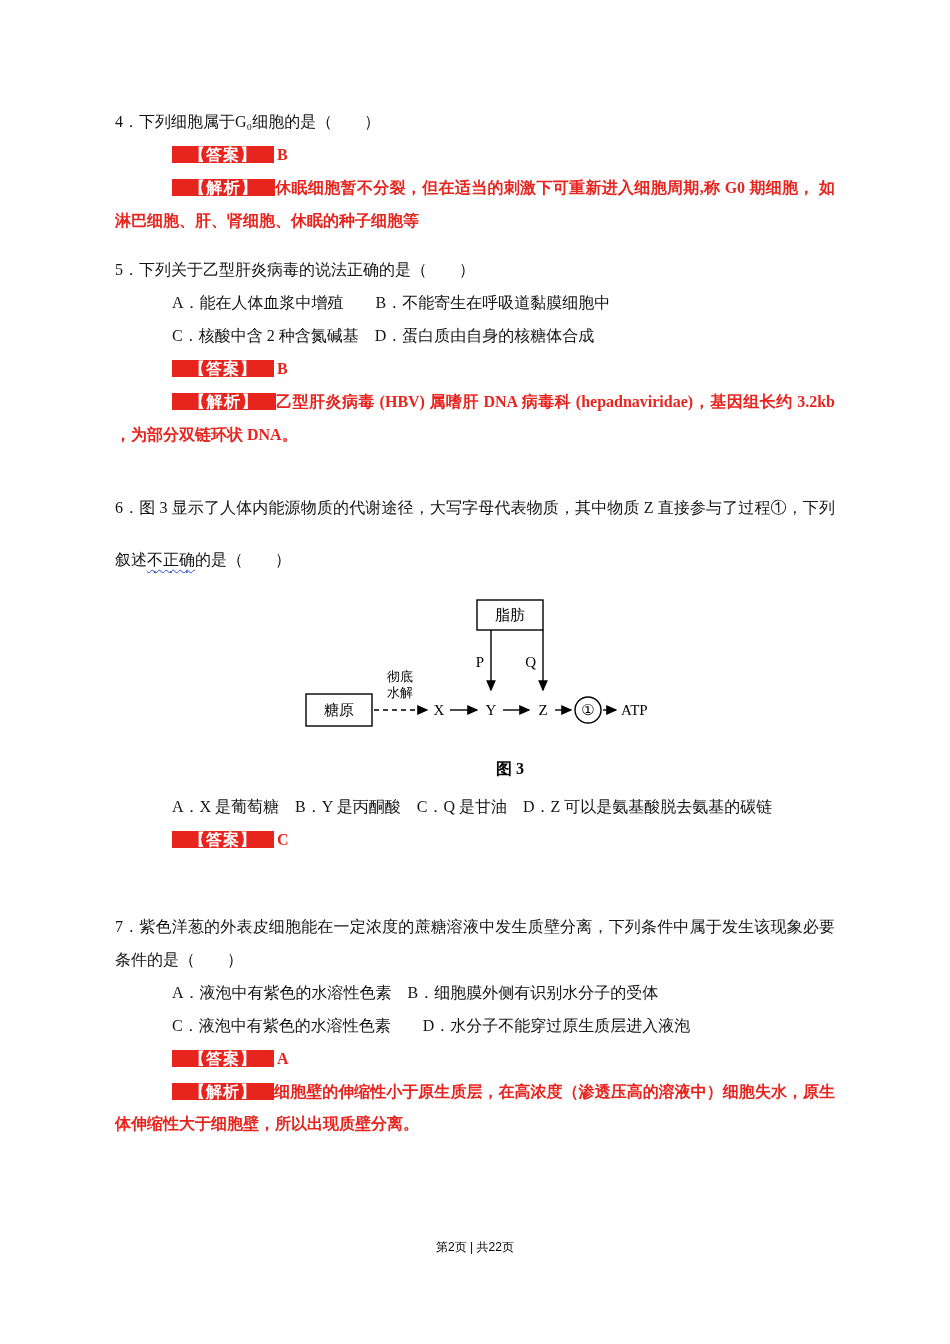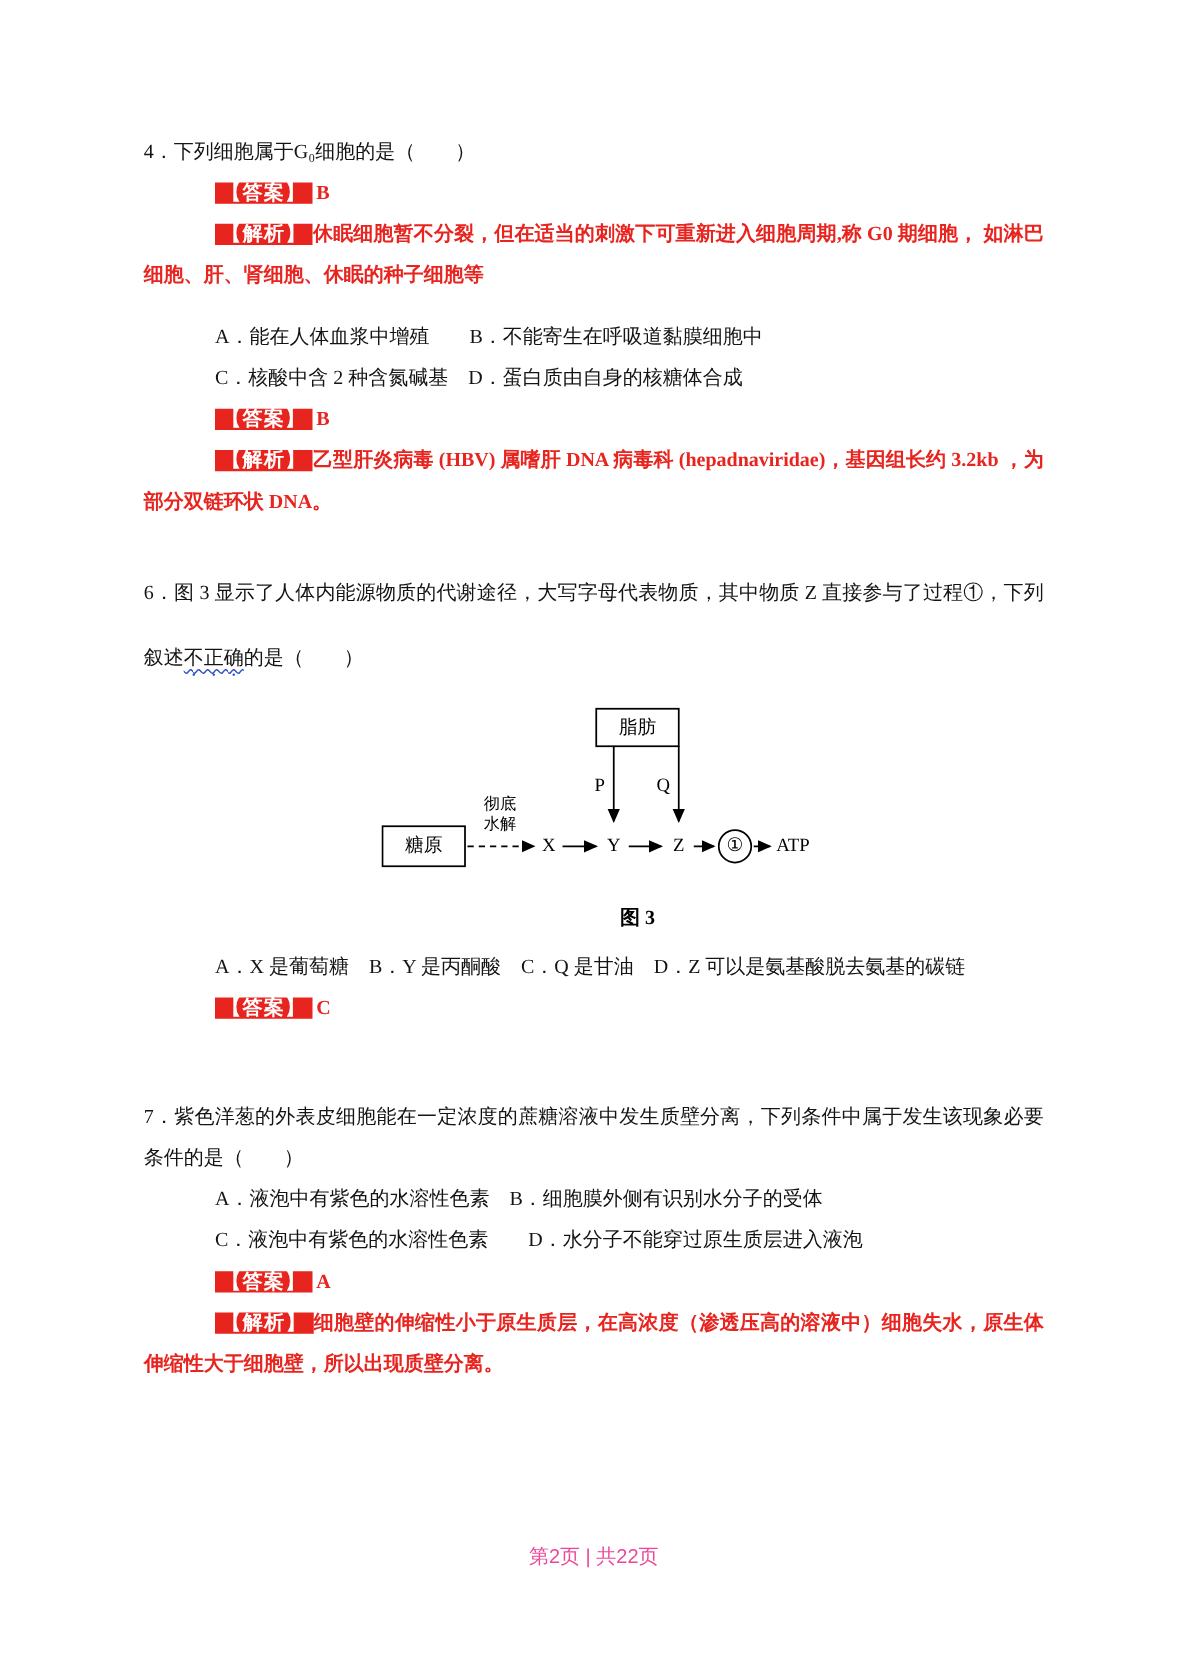--- a/index.html
+++ b/index.html
@@ -18,21 +18,21 @@
   .q4 { margin-top: 8px; }
   .q5 { margin-top: 16px; }
   .q6 { margin-top: 30px; }
   .q7 { margin-top: 54px; }
 
   .q6-stem { line-height: 3.26; }
 
   
   .badge {
     background: #e8241f; color: #ffffff; font-weight: 700;
-    padding: 0 5px; letter-spacing: 1px;
+    padding: 0 17px; letter-spacing: 1px;
   }
   .ans-letter { color: #e8241f; font-weight: 700; margin-left: 3px; }
   .analysis { color: #e8241f; font-weight: 600; }
 
   
   .emph {
     color: #141414;
     text-decoration: underline wavy #2b50c8 1px;
     text-underline-offset: 4px;
     -webkit-text-emphasis: dot #2b50c8;
@@ -44,36 +44,37 @@
   
   .diagram-wrap { margin: 12px 0 8px 190px; }
   .diagram-wrap svg { display: block; }
   .dg-text { font-family: "Liberation Serif", "DejaVu Serif", serif; font-size: 15px; fill: #000; }
   .dg-small { font-size: 13px; }
   .dg-var { font-size: 15px; }
   .dg-caption { font-size: 16px; font-weight: 700; }
 
   .footer {
     position: absolute; left: 0; bottom: 88px; width: 100%;
-    text-align: center; font-size: 16px; color: #ec4899;
+    text-align: center; font-size: 12px; color: #000000;
     font-family: "Liberation Sans", "DejaVu Sans", sans-serif;
   }
 </style>
 </head>
 <body>
 
 <div class="page">
 
   <section class="q4">
     <p class="stem">4．下列细胞属于G₀细胞的是（　　）</p>
     <p class="indent"><span class="badge">【答案】</span><span class="ans-letter">B</span></p>
     <p class="indent analysis"><span class="badge">【解析】</span><span>休眠细胞暂不分裂，但在适当的刺激下可重新进入细胞周期,称 G0 期细胞， 如淋巴细胞、肝、肾细胞、休眠的种子细胞等</span></p>
   </section>
 
   <section class="q5">
+    <p class="stem">5．下列关于乙型肝炎病毒的说法正确的是（　　）</p>
     <p class="indent">A．能在人体血浆中增殖　　B．不能寄生在呼吸道黏膜细胞中</p>
     <p class="indent">C．核酸中含 2 种含氮碱基　D．蛋白质由自身的核糖体合成</p>
     <p class="indent"><span class="badge">【答案】</span><span class="ans-letter">B</span></p>
     <p class="indent analysis"><span class="badge">【解析】</span><span>乙型肝炎病毒 (HBV) 属嗜肝 DNA 病毒科 (hepadnaviridae)，基因组长约 3.2kb ，为部分双链环状 DNA。</span></p>
   </section>
 
   <section class="q6">
     <p class="stem q6-stem"><span>6．图 3 显示了人体内能源物质的代谢途径，大写字母代表物质，其中物质 Z 直接参与了过程①，下列叙述</span><span class="emph">不正确</span><span>的是（　　）</span></p>
 
     <div class="diagram-wrap">

